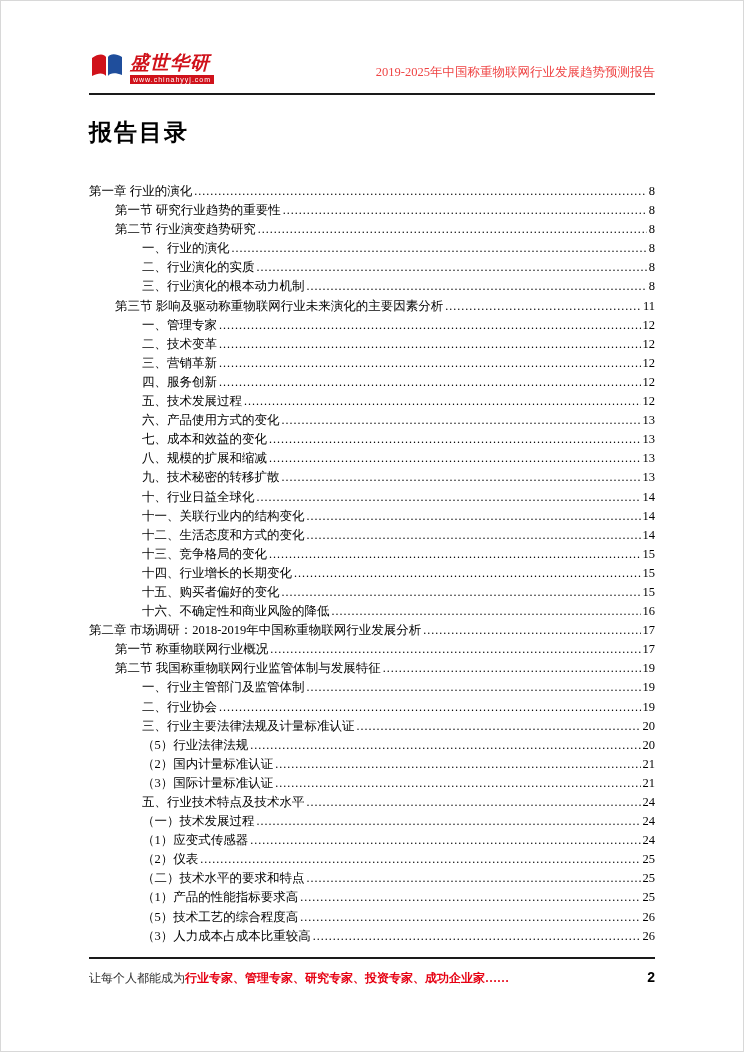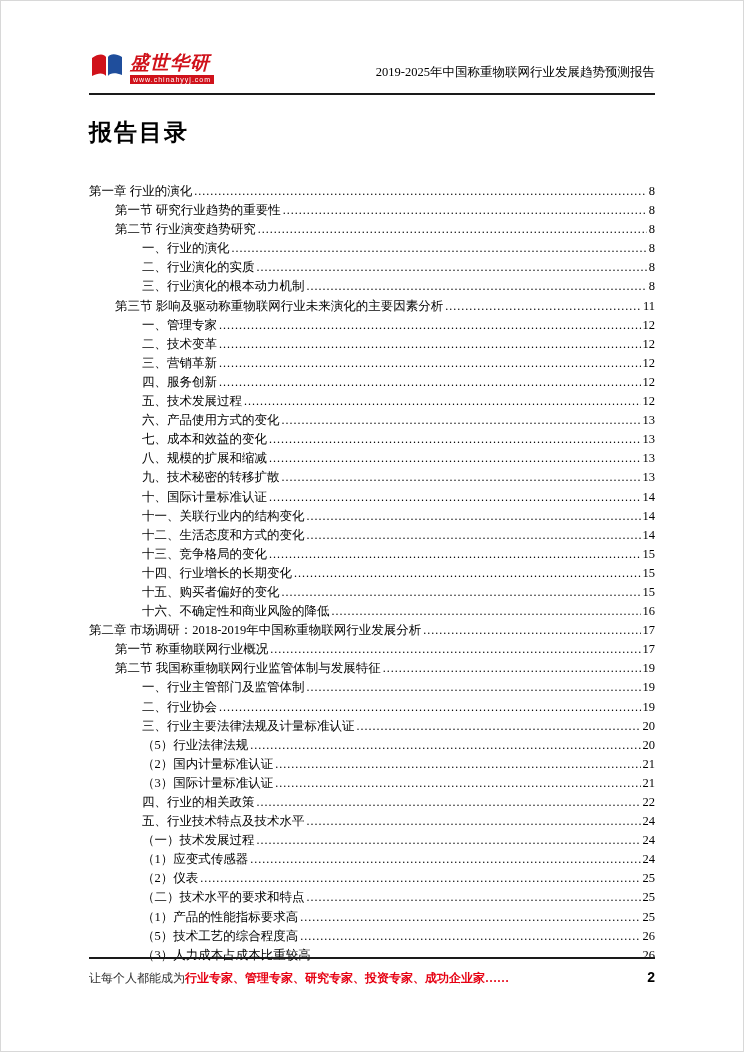--- a/index.html
+++ b/index.html
@@ -28,21 +28,21 @@
     font-family:"Liberation Sans","DejaVu Sans",sans-serif;
     font-weight:bold; font-style:italic;
     font-size:19px; color:#d0121b; letter-spacing:1px;
   }
   .brand-url {
     margin-top:3px;
     font-family:"Liberation Sans","DejaVu Sans",sans-serif;
     font-size:7px; color:#ffffff; background:#d0121b;
     padding:1px 3px; align-self:flex-start; letter-spacing:1px;
   }
-  .report-title { font-size:12.5px; color:#000000; padding-bottom:4px; }
+  .report-title { font-size:12.5px; color:#ef4444; padding-bottom:4px; }
   .header-rule { border-bottom:2px solid #1a1a1a; margin-top:8px; }
 
   
   .page-title {
     margin-top:22px;
     font-family:"Liberation Sans","DejaVu Sans",sans-serif;
     font-weight:bold;
     font-size:23px;
     letter-spacing:2px;
     color:#000;
@@ -182,21 +182,21 @@
           <span class="toc-text">八、规模的扩展和缩减</span>
           <span class="dots"></span>
           <span class="toc-page">13</span>
         </div>
         <div class="toc-row lvl2">
           <span class="toc-text">九、技术秘密的转移扩散</span>
           <span class="dots"></span>
           <span class="toc-page">13</span>
         </div>
         <div class="toc-row lvl2">
-          <span class="toc-text">十、国际计量标准认证</span>
+          <span class="toc-text">十、行业日益全球化</span>
           <span class="dots"></span>
           <span class="toc-page">14</span>
         </div>
         <div class="toc-row lvl2">
           <span class="toc-text">十一、关联行业内的结构变化</span>
           <span class="dots"></span>
           <span class="toc-page">14</span>
         </div>
         <div class="toc-row lvl2">
           <span class="toc-text">十二、生活态度和方式的变化</span>
@@ -260,25 +260,20 @@
         </div>
         <div class="toc-row lvl2">
           <span class="toc-text">（2）国内计量标准认证</span>
           <span class="dots"></span>
           <span class="toc-page">21</span>
         </div>
         <div class="toc-row lvl2">
           <span class="toc-text">（3）国际计量标准认证</span>
           <span class="dots"></span>
           <span class="toc-page">21</span>
-        </div>
-        <div class="toc-row lvl2">
-          <span class="toc-text">四、行业的相关政策</span>
-          <span class="dots"></span>
-          <span class="toc-page">22</span>
         </div>
         <div class="toc-row lvl2">
           <span class="toc-text">五、行业技术特点及技术水平</span>
           <span class="dots"></span>
           <span class="toc-page">24</span>
         </div>
         <div class="toc-row lvl2">
           <span class="toc-text">（一）技术发展过程</span>
           <span class="dots"></span>
           <span class="toc-page">24</span>

